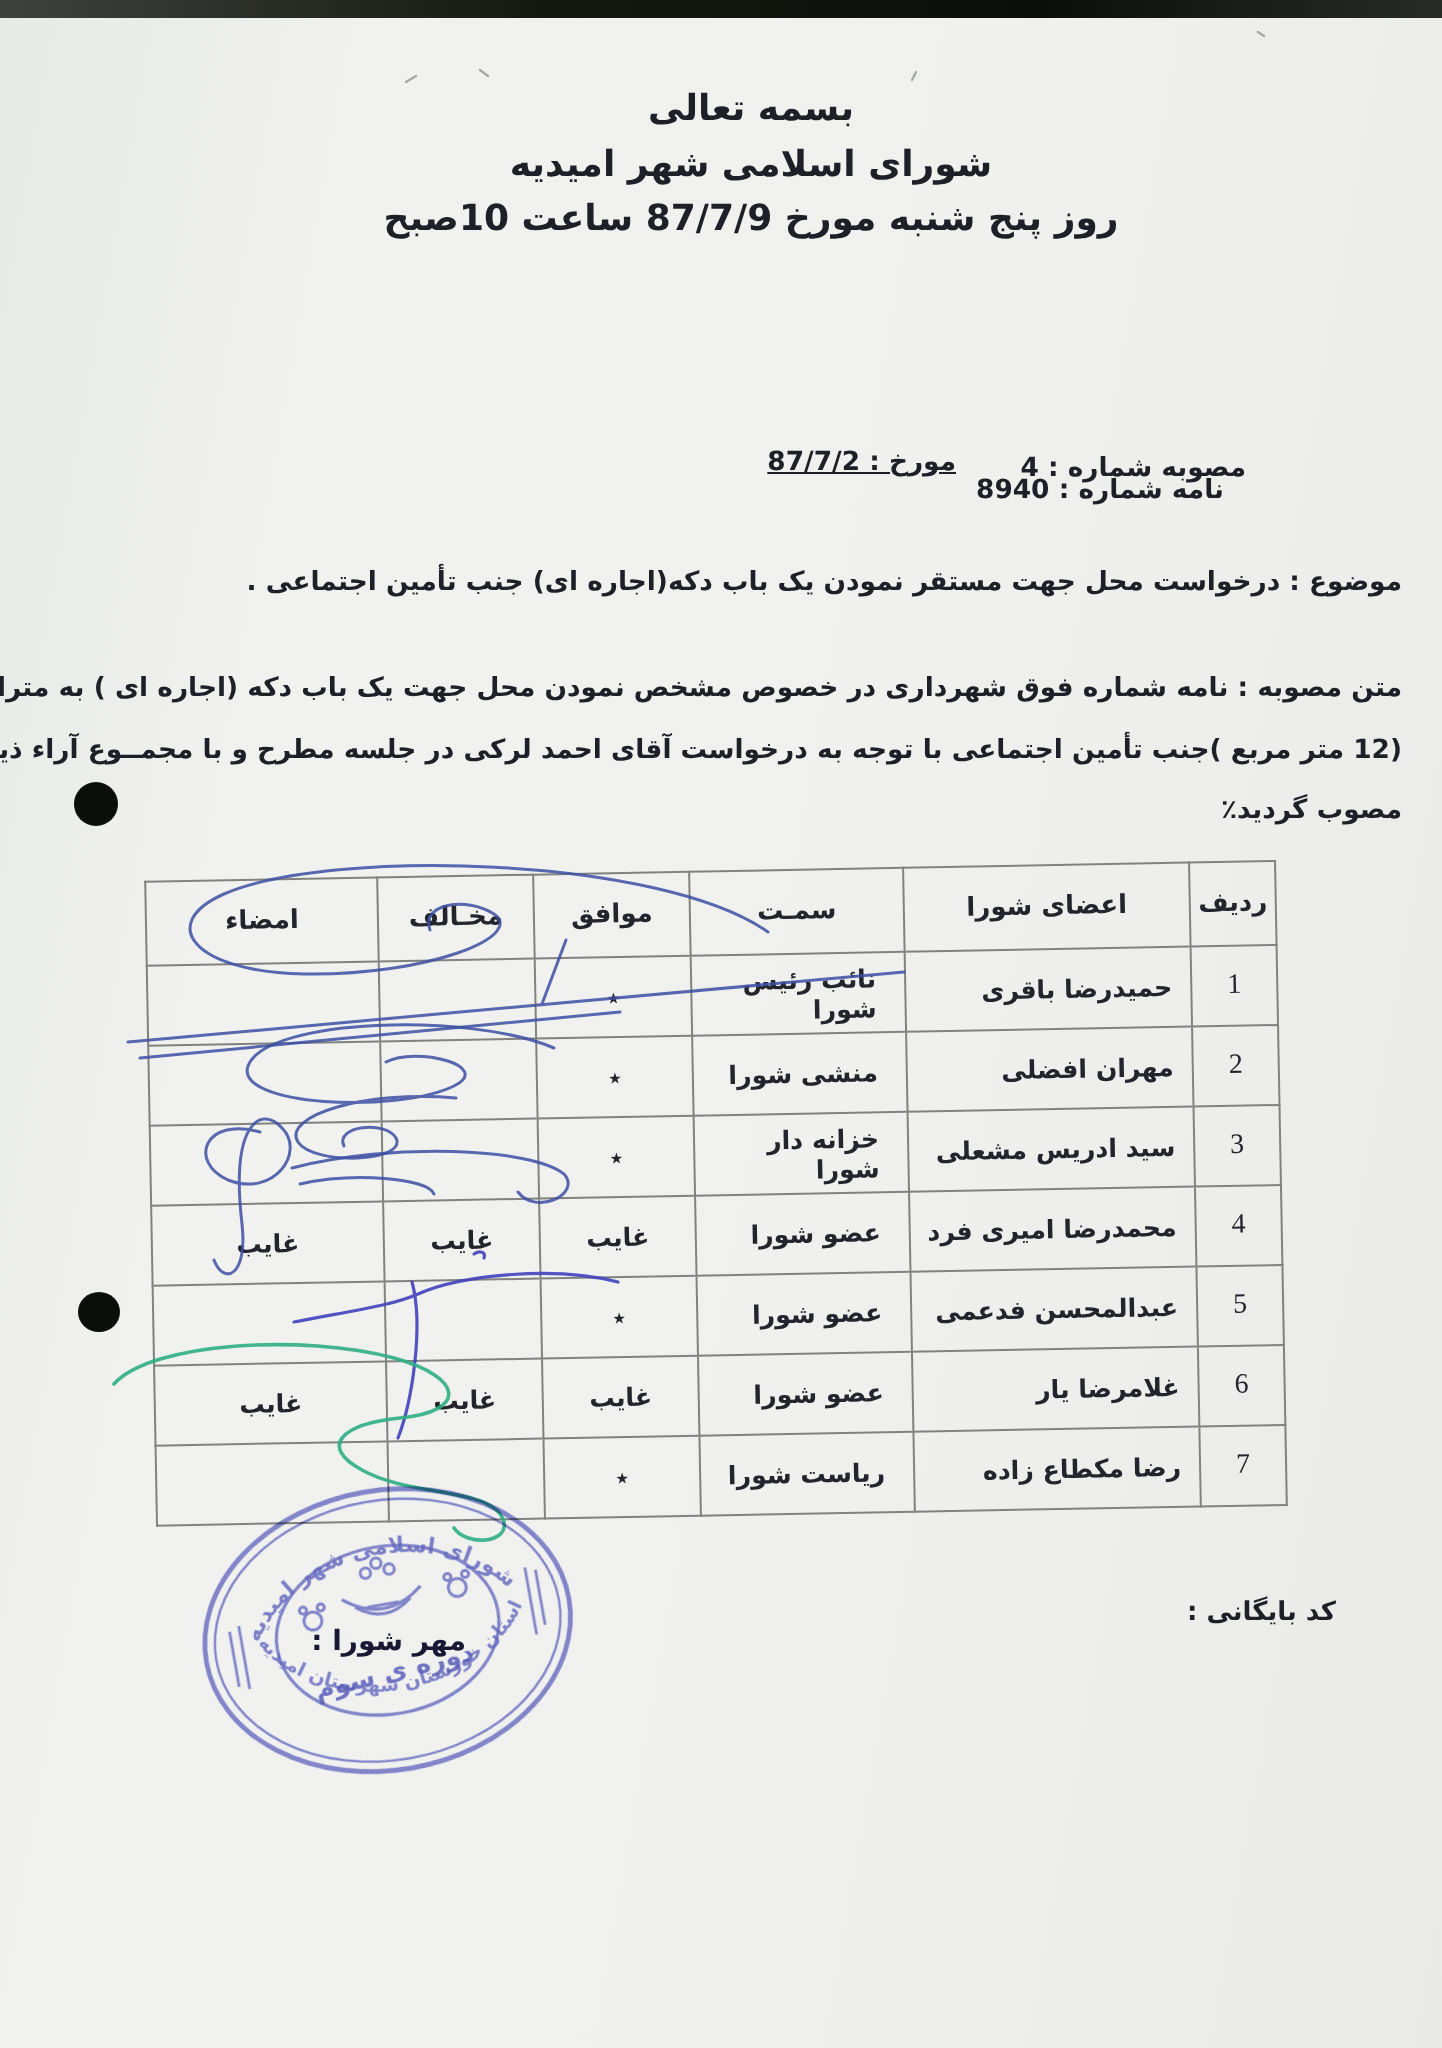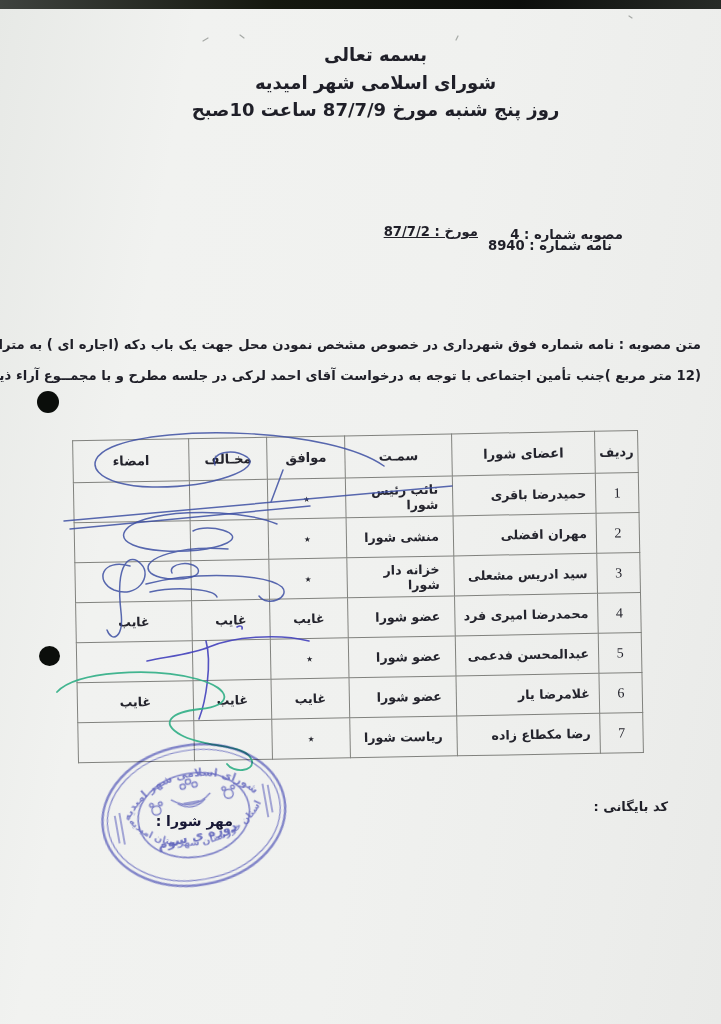--- a/index.html
+++ b/index.html
@@ -80,24 +80,26 @@
   <header class="doc-header">
     <div>بسمه تعالی</div>
     <div>شورای اسلامی شهر امیدیه</div>
     <div>روز پنج شنبه مورخ 87/7/9 ساعت 10صبح</div>
   </header>
 
   <div class="abs meta-resolution">مصوبه شماره : 4</div>
   <div class="abs meta-letter">نامه شماره :  8940</div>
   <div class="abs meta-date">مورخ : 87/7/2</div>
 
+  <div class="abs subject">موضوع : درخواست محل جهت مستقر نمودن یک باب دکه(اجاره ای) جنب تأمین اجتماعی .</div>
 
   <div class="body-text">
     <div class="l1">متن مصوبه : نامه شماره فوق شهرداری در خصوص مشخص نمودن محل جهت یک باب دکه (اجاره ای ) به متراژ 3در 4</div>
     <div class="l2">(12 متر مربع )جنب تأمین اجتماعی با توجه به درخواست آقای احمد لرکی در جلسه مطرح و با مجمــوع آراء ذیــل</div>
+    <div class="l3">مصوب گردید٪</div>
   </div>
 
   <div class="table-wrap">
     <table dir="rtl">
       <thead>
         <tr>
           <th class="c-no">ردیف</th>
           <th class="c-name">اعضای شورا</th>
           <th class="c-pos">سمـت</th>
           <th class="c-agree">موافق</th>

